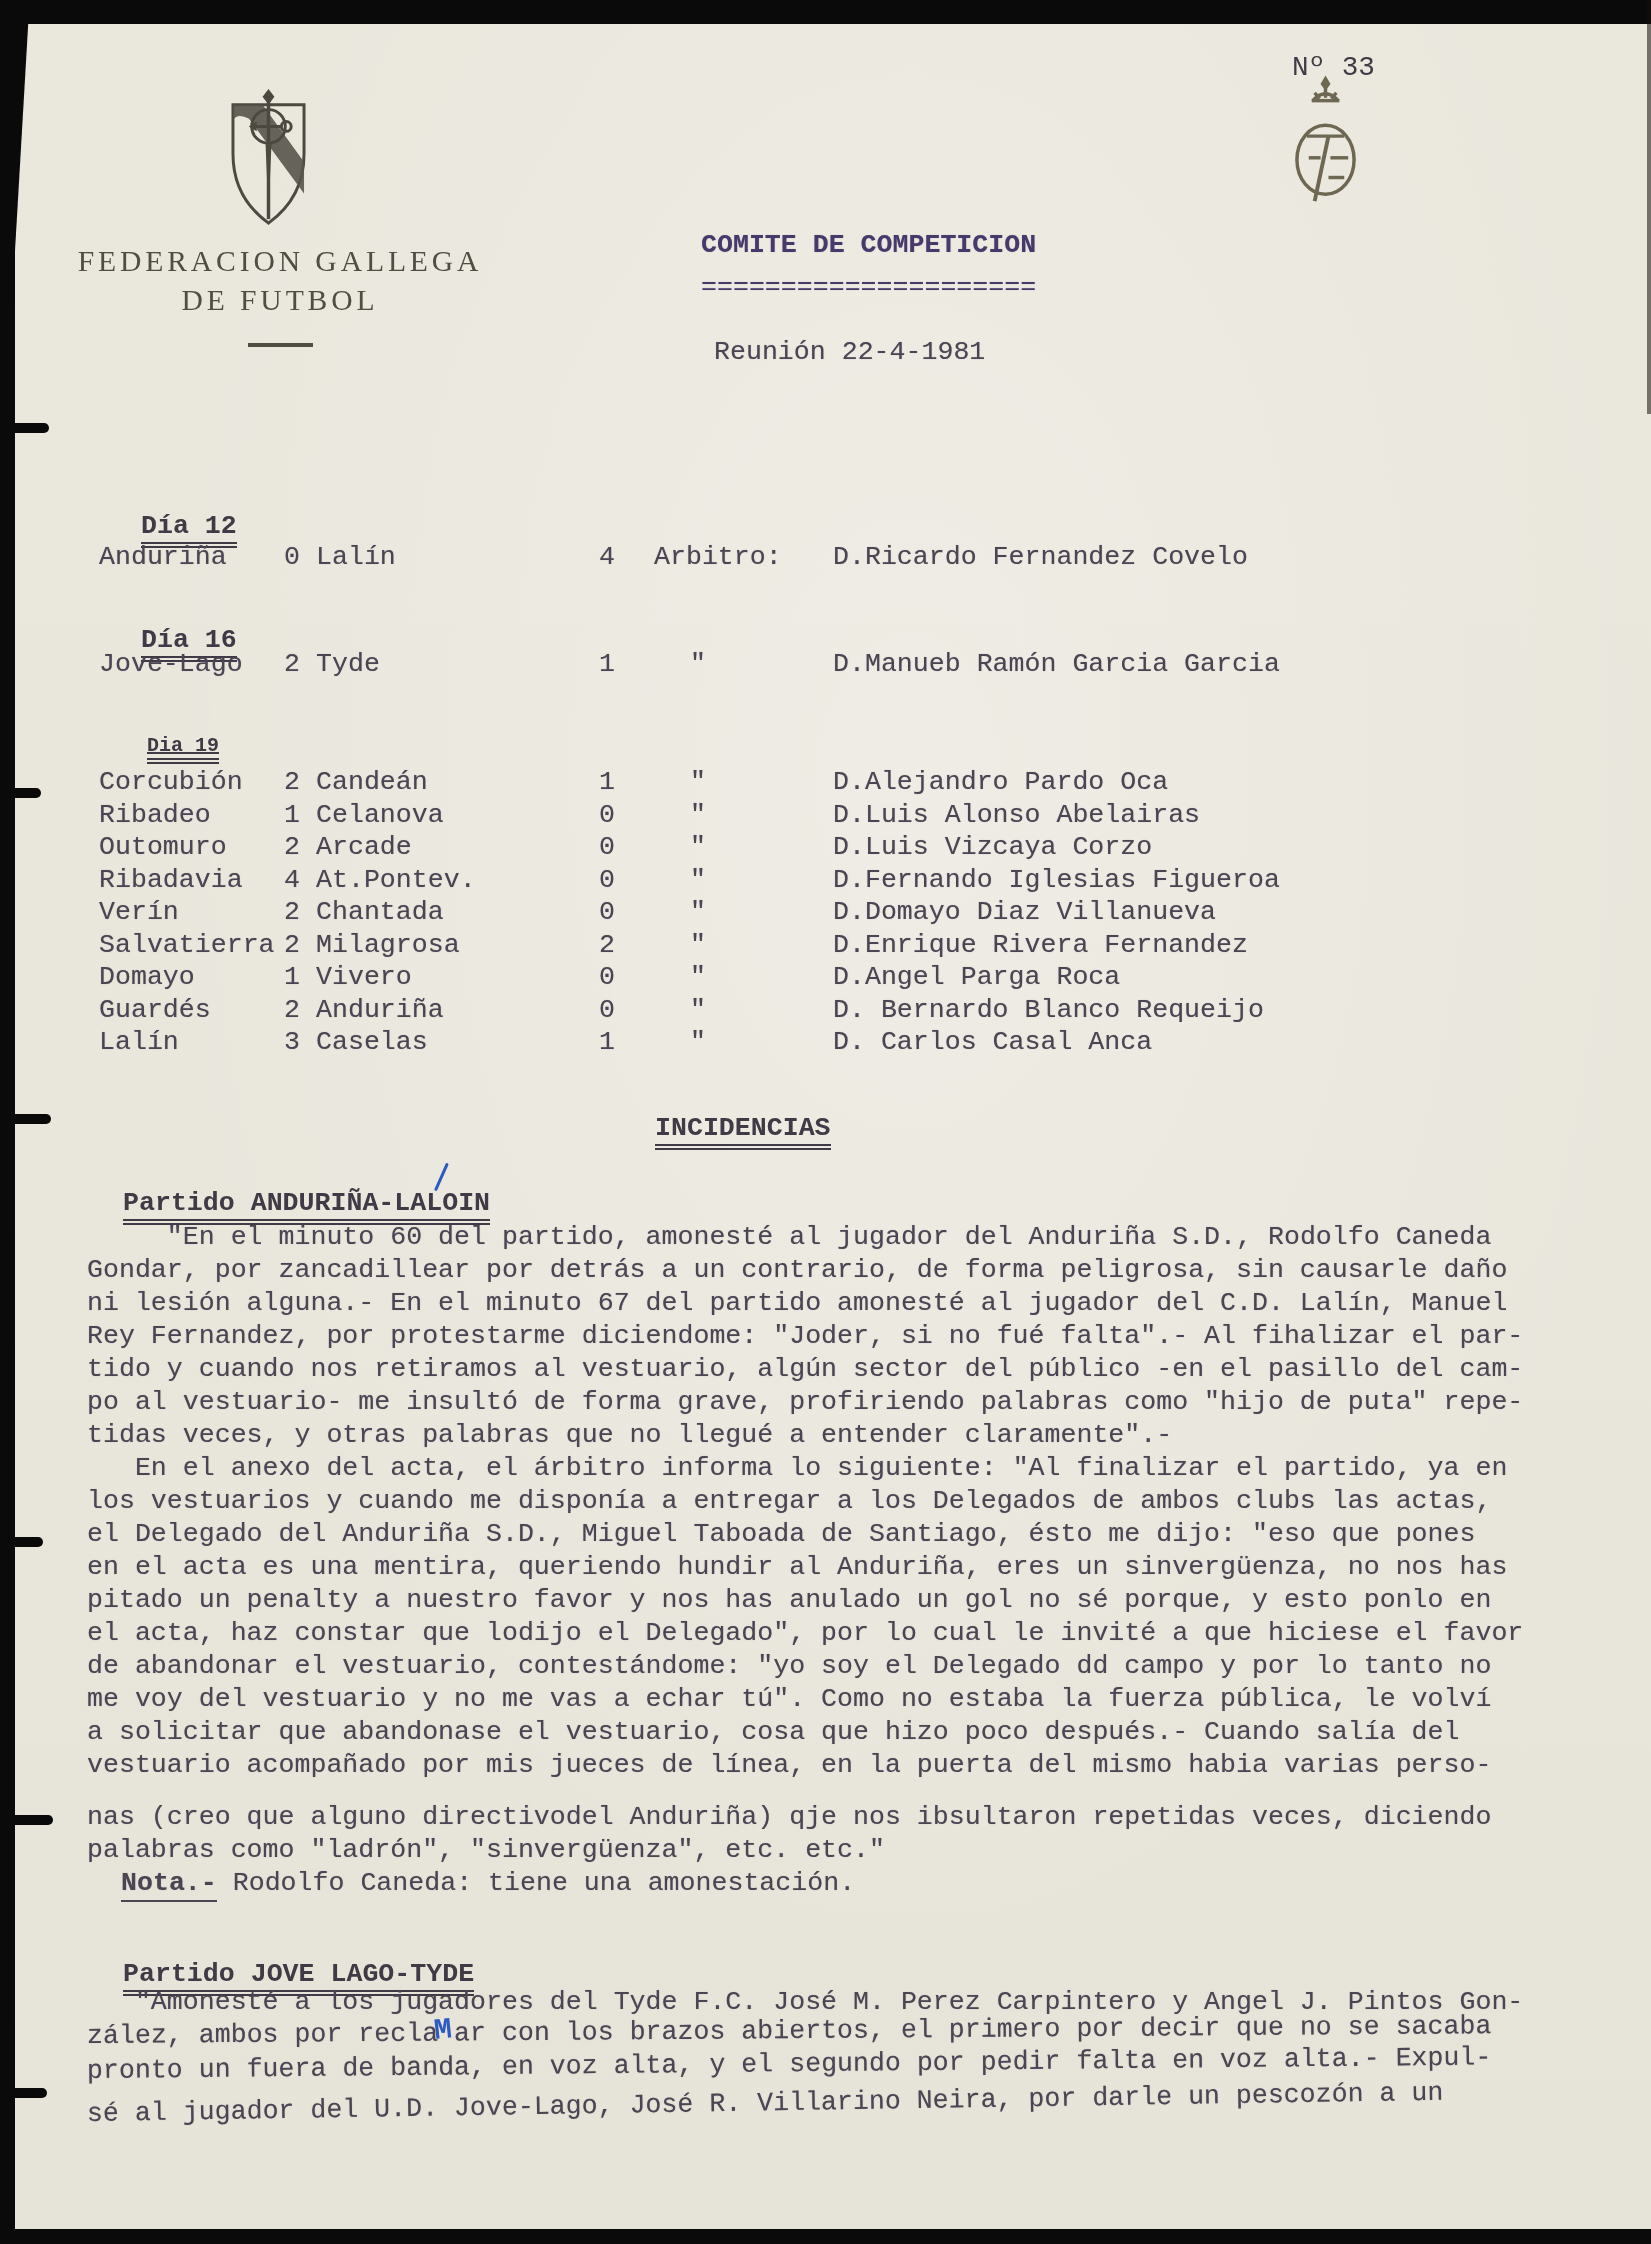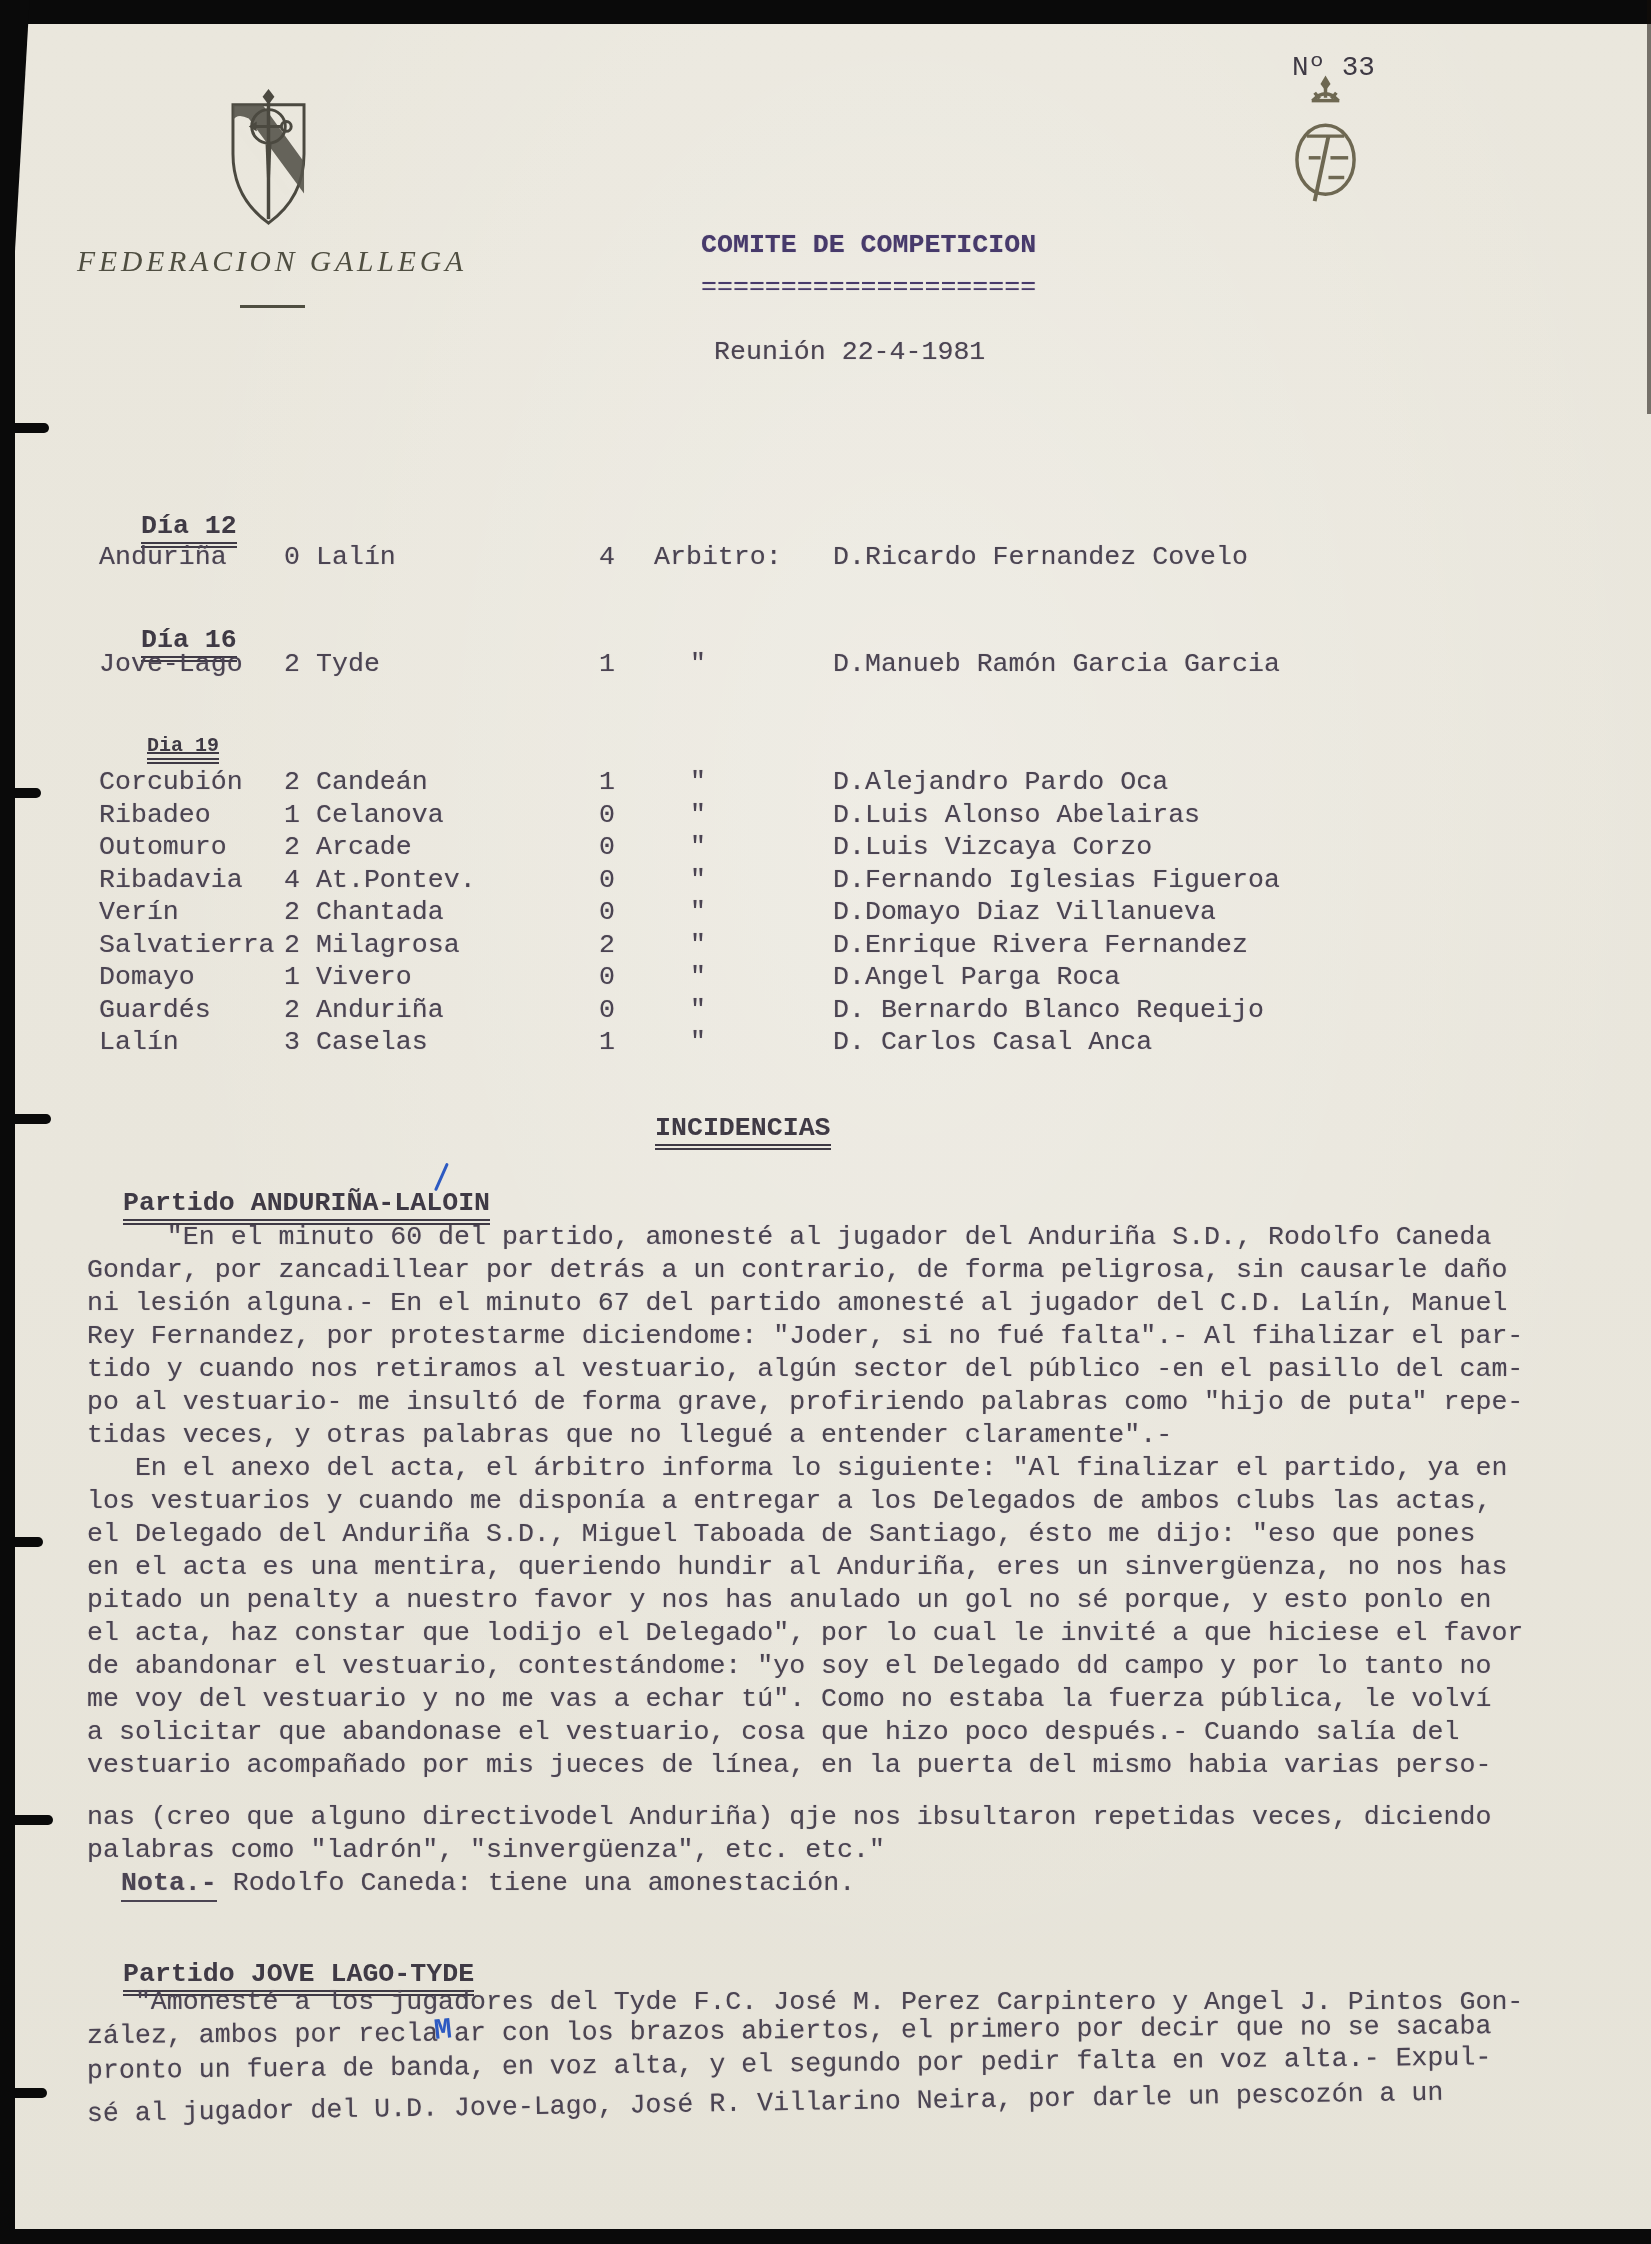--- a/index.html
+++ b/index.html
@@ -114,22 +114,23 @@
         <path d="M47 62 L50 132 L53 62 Z" fill="#4b4940" stroke="none"></path>
 
         <circle cx="50" cy="44" r="17"></circle>
         <path d="M50 30 V58 M36 44 H64"></path>
         <path d="M30 44 l8 -5 v10 z" fill="#4b4940" stroke="none"></path>
         <circle cx="68" cy="44" r="5"></circle>
       </g>
     </svg>
   </div>
 
-  <div class="abs" style="left:60px;top:244px;width:424px;font-style:italic;">
+  <div class="abs" style="left:68px;top:244px;width:424px;">
     <div class="serif-head">FEDERACION GALLEGA</div>
+    <div class="serif-head" style="margin-top:3.9px;">DE FUTBOL</div>
     <div style="width:65px;height:3.9px;background:#4f4e41;margin:25.6px auto 0;"></div>
   </div>
 
   <div class="abs tw ink-purple bold" style="left:701px;top:230px;font-size:26.6px;">COMITE DE COMPETICION</div>
   <div class="abs tw ink-purple" style="left:701px;top:272px;font-size:26.6px;letter-spacing:0;">=====================</div>
   <div class="abs tw ink" style="left:714px;top:337px;font-size:26.6px;">Reunión 22-4-1981</div>
 
 
   <div class="abs tw ink-dark bold u2" style="left:141px;top:487px;font-size:26.6px;">Día 12</div>
   <div class="abs ink" style="left:99px;top:542px;">

